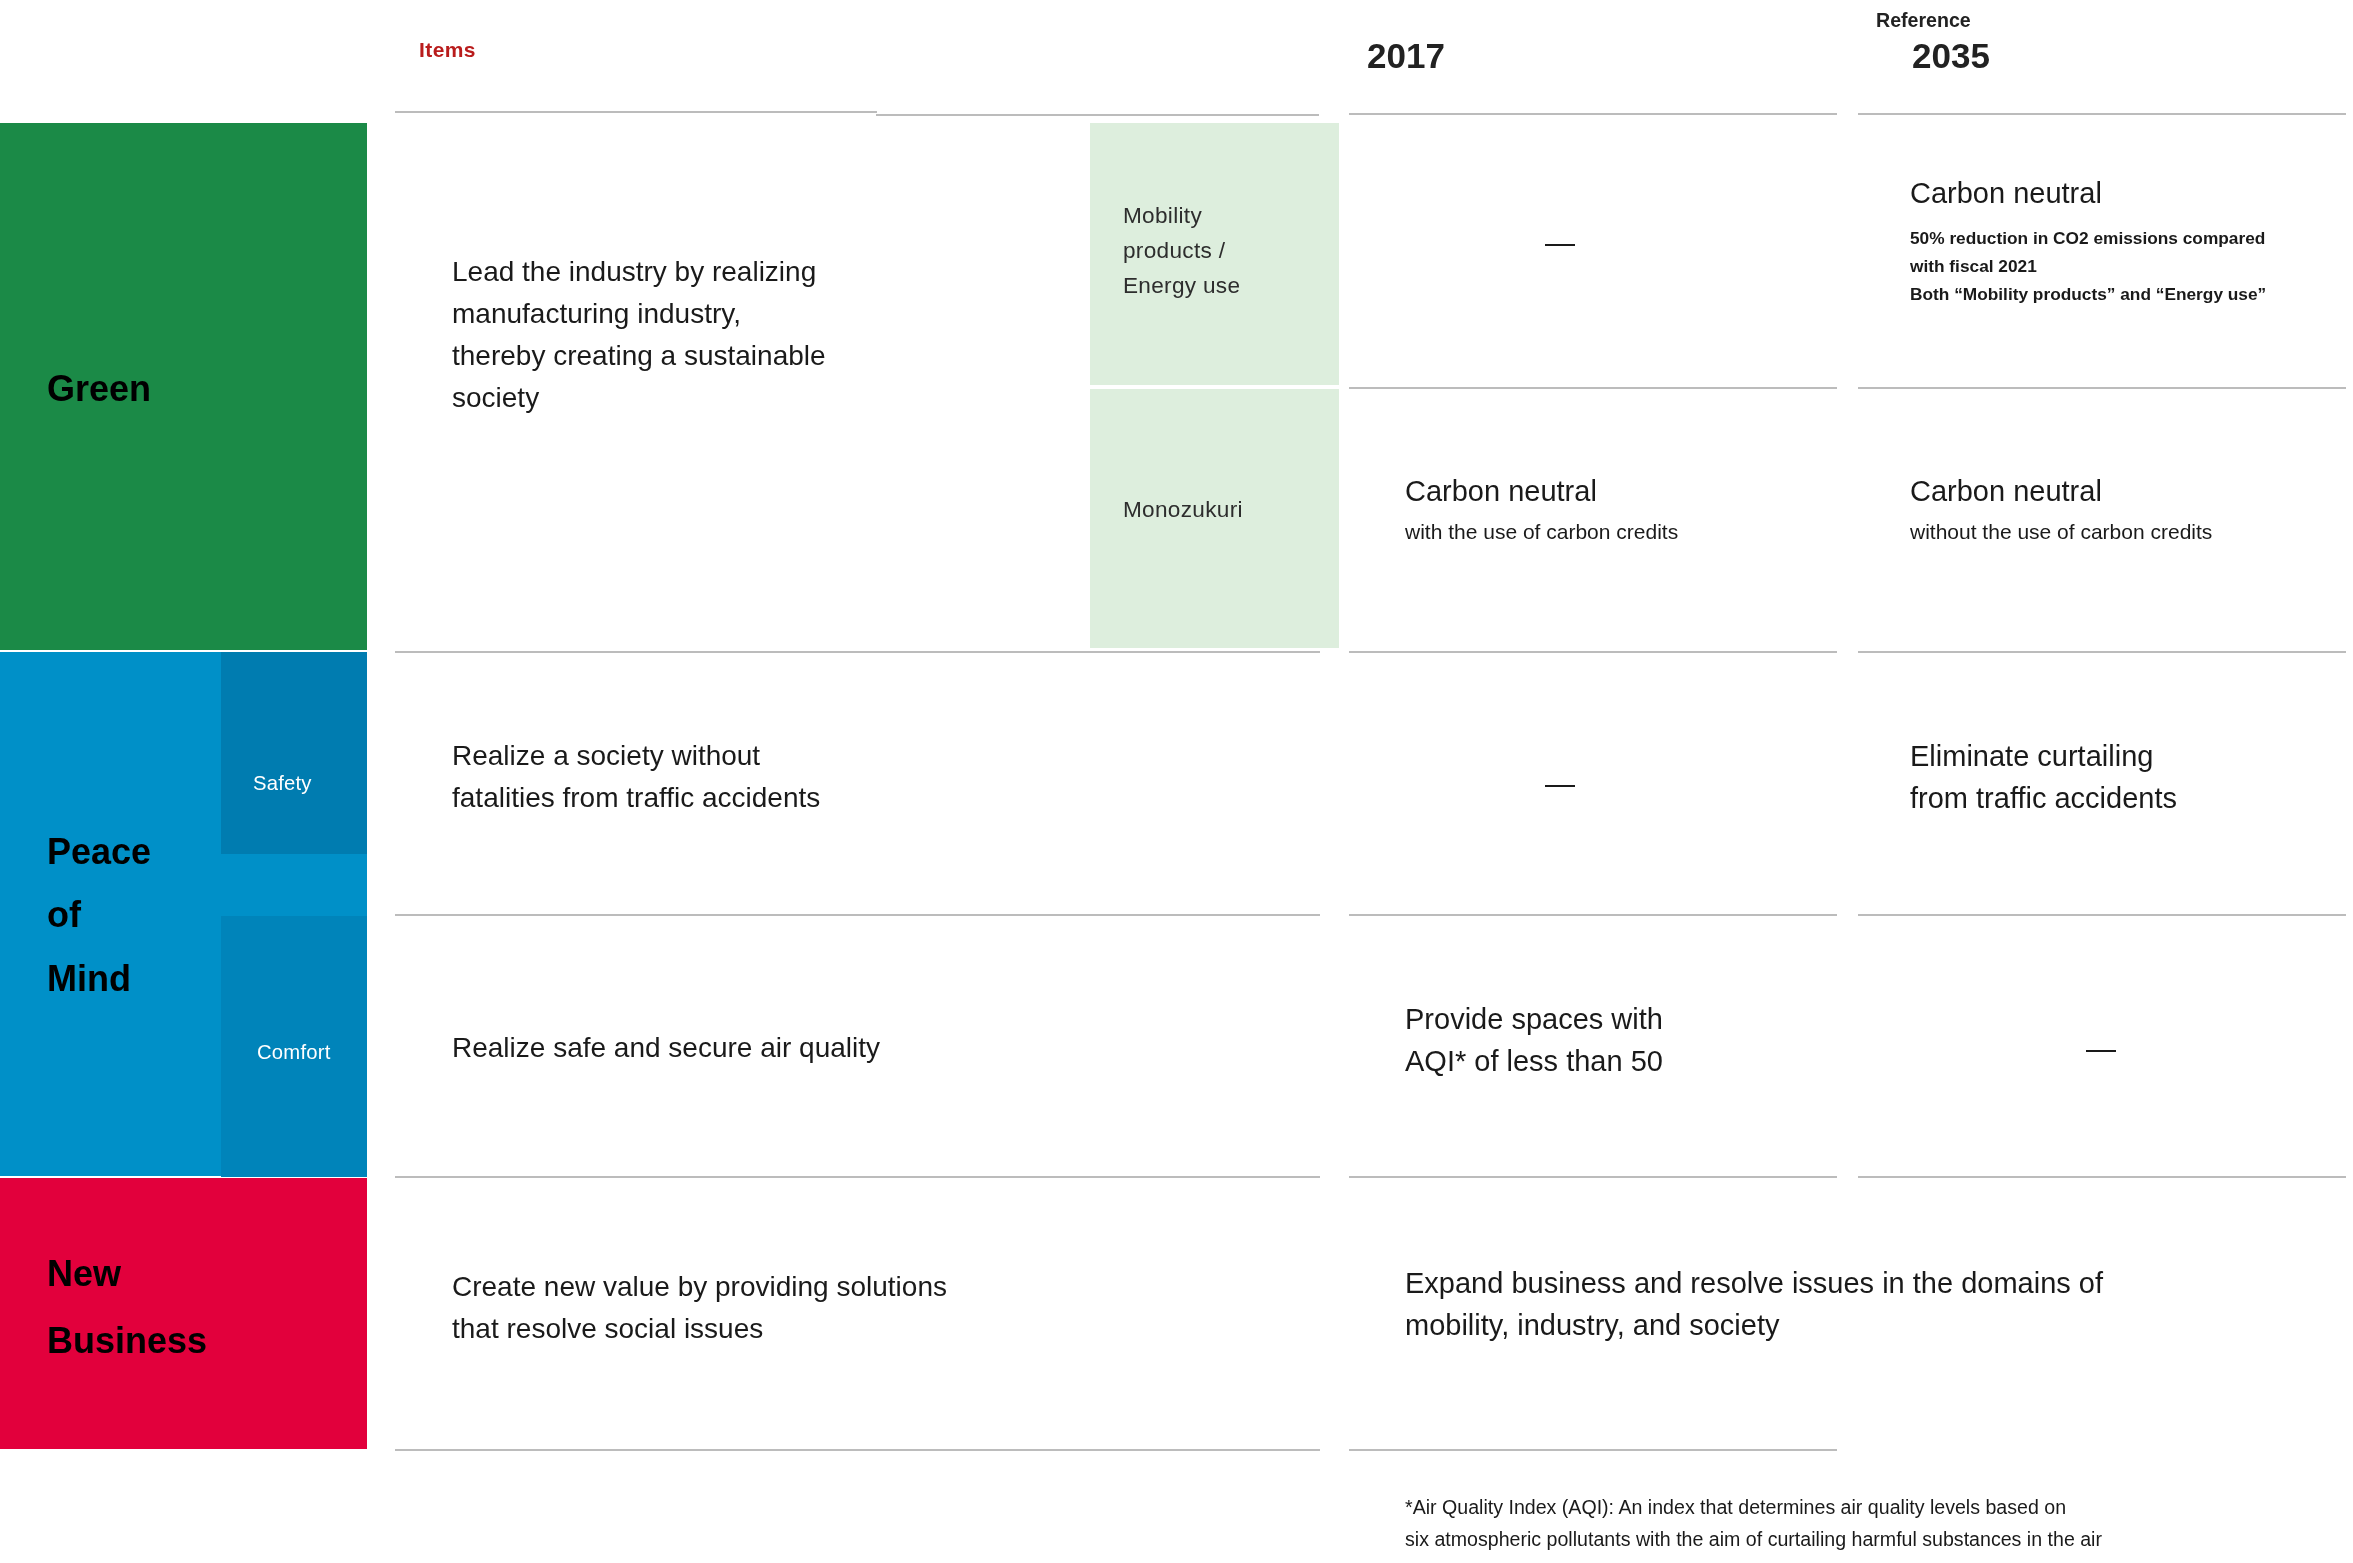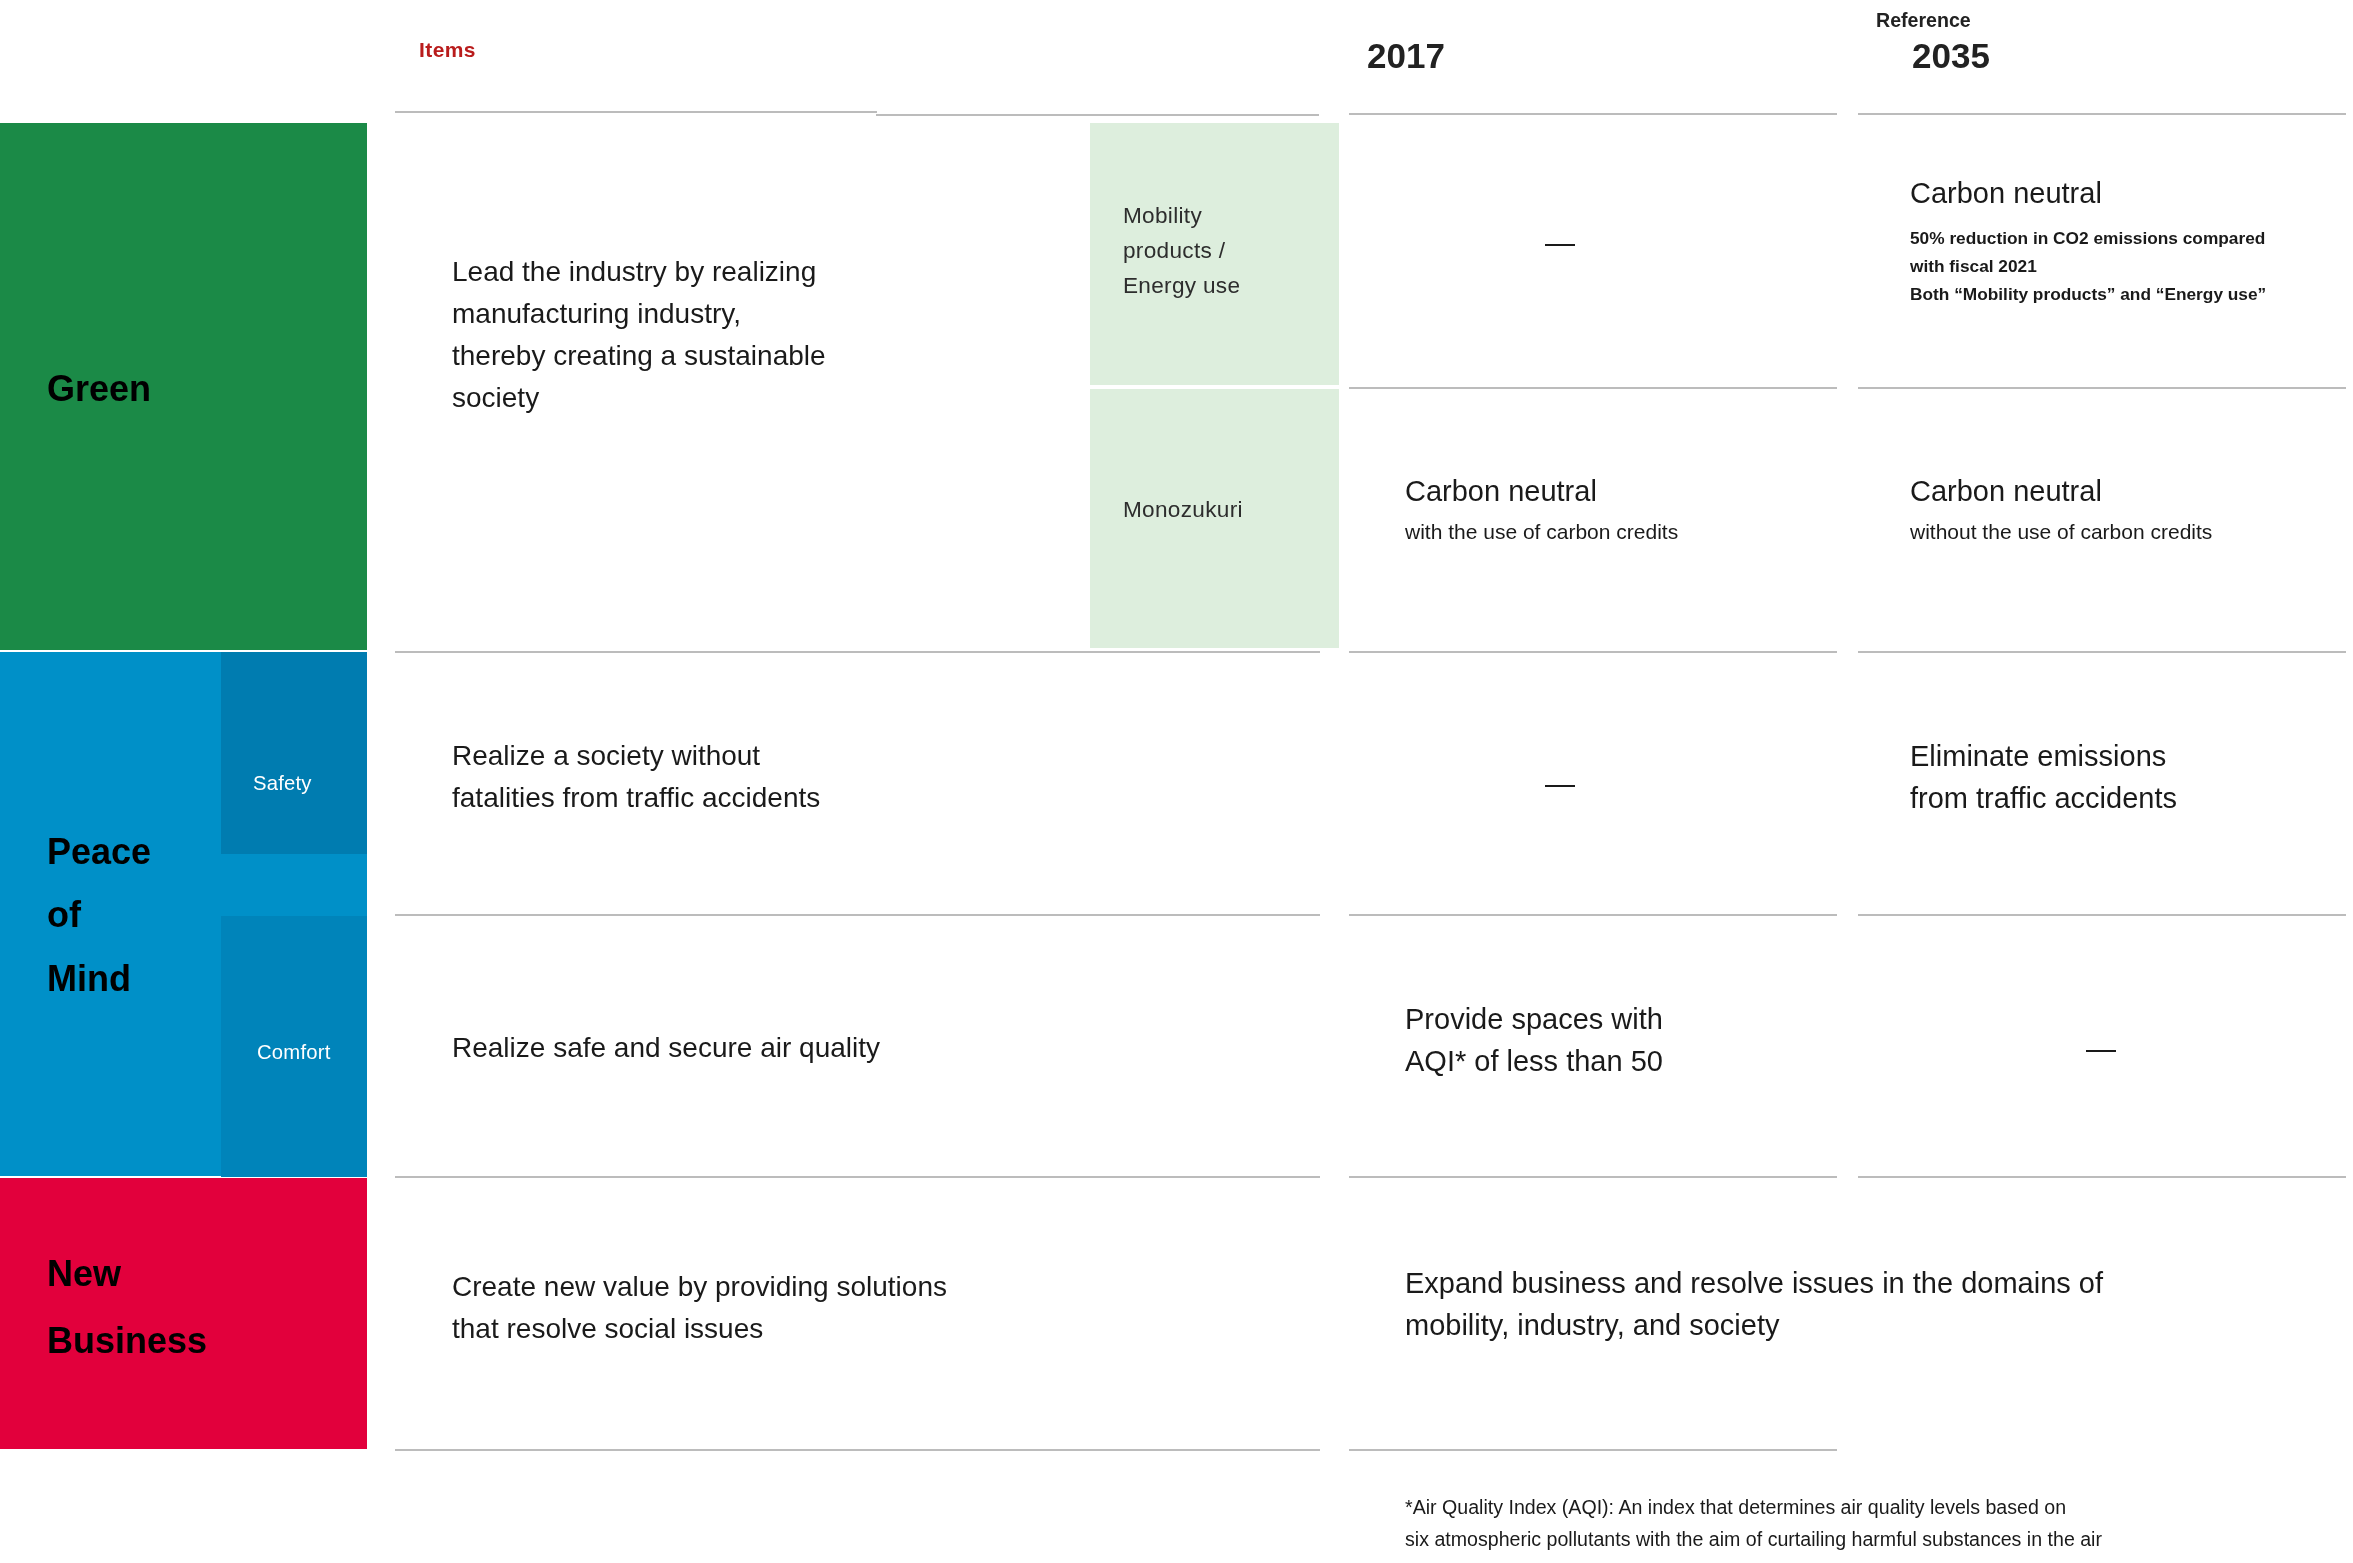--- a/index.html
+++ b/index.html
@@ -272,21 +272,21 @@
   </div>
 
   <div class="item-text" style="top:735px; width:572px;">
     <div>Realize a society without</div>
     <div>fatalities from traffic accidents</div>
   </div>
 
   <div class="dash" style="left:1545px; top:767px;">—</div>
 
   <div class="val" style="left:1910px; top:735px; width:437px;">
-    <div>Eliminate emissions</div>
+    <div>Eliminate curtailing</div>
     <div>from traffic accidents</div>
   </div>
 
   <div class="item-text" style="top:1027px; width:648px;">
     <div>Realize safe and secure air quality</div>
   </div>
 
   <div class="val" style="left:1405px; top:998px; width:452px;">
     <div>Provide spaces with</div>
     <div>AQI* of less than 50</div>

